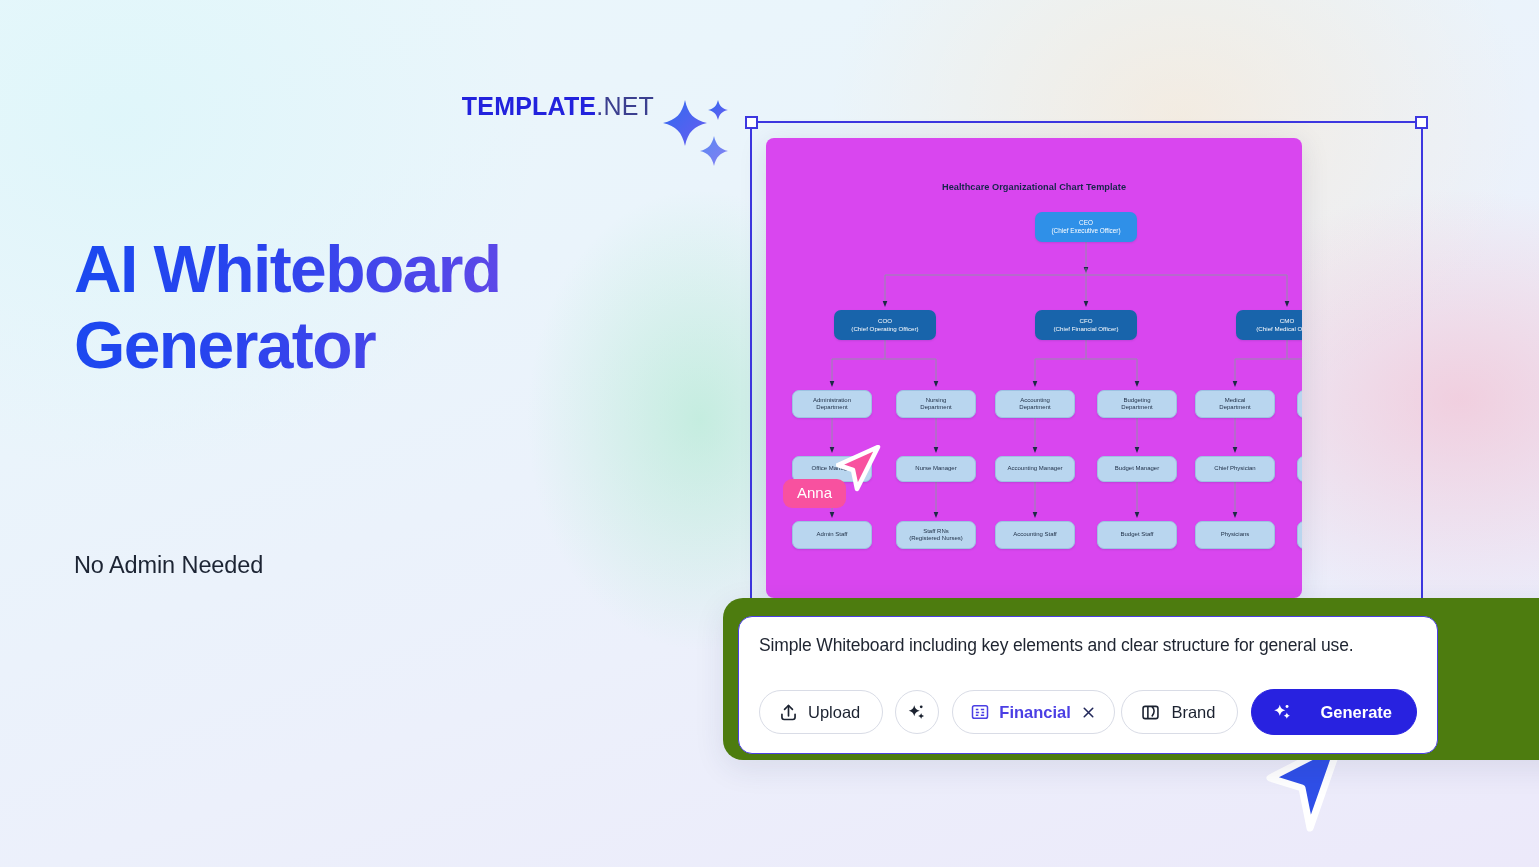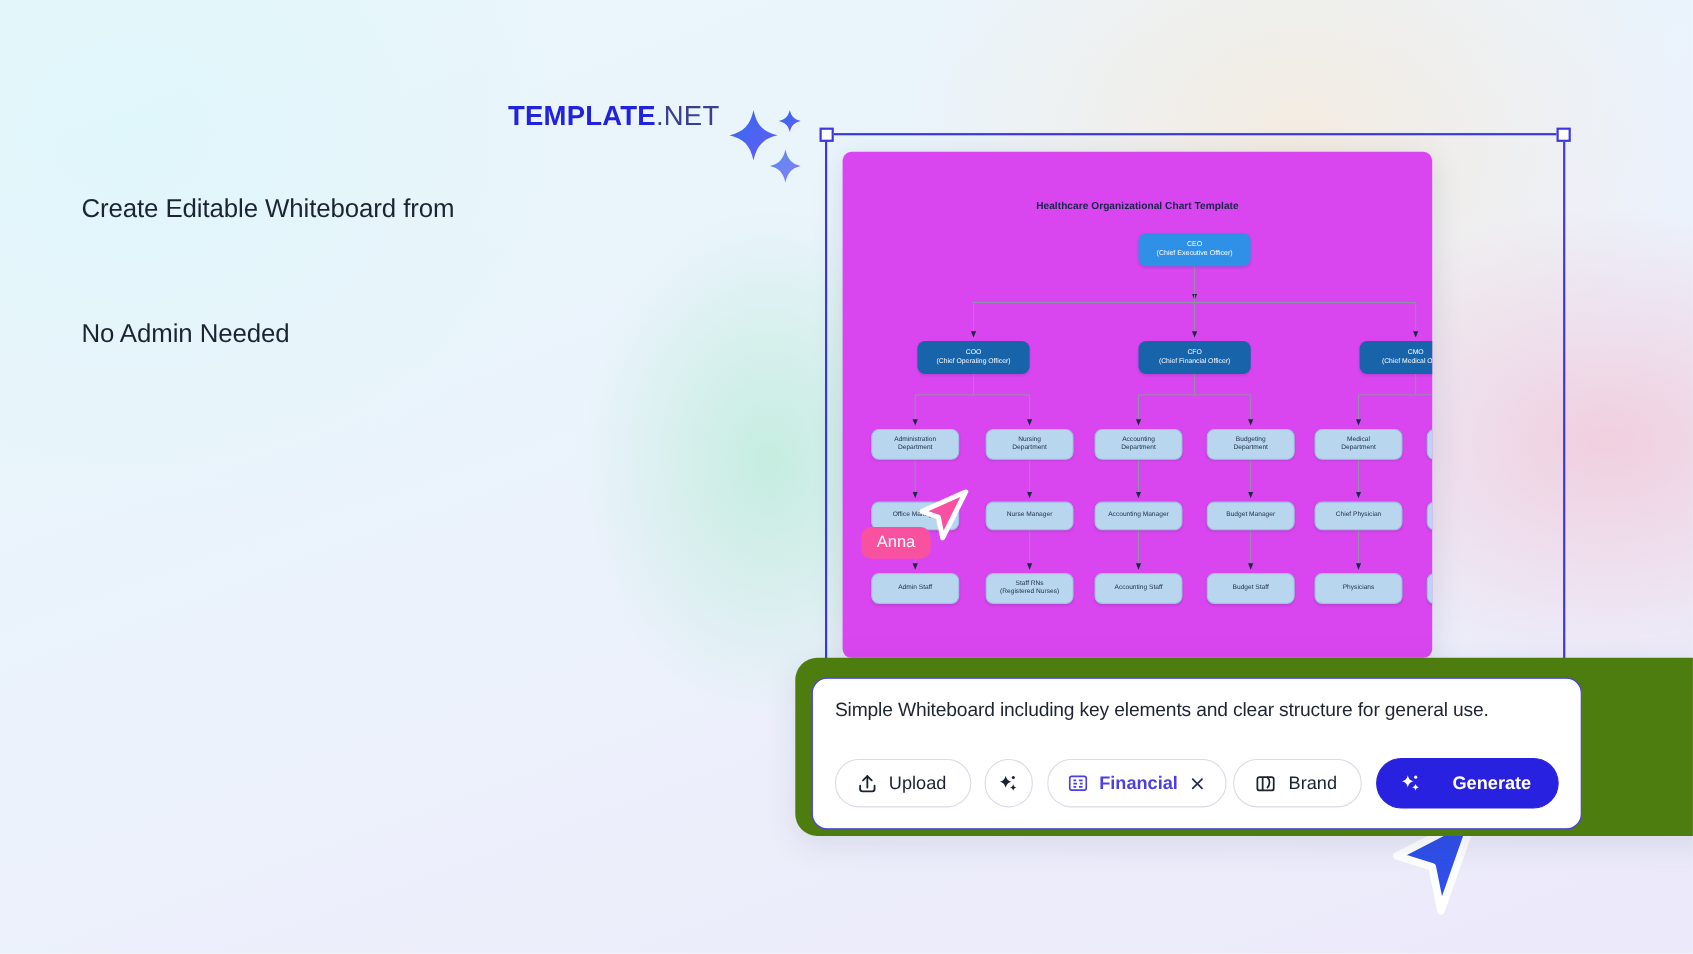--- a/index.html
+++ b/index.html
@@ -163,23 +163,27 @@
   .ico { display: flex; align-items: center; justify-content: center; }
 </style>
 </head>
 <body>
 
 <div class="left-panel">
   <div class="logo">
     <span class="lg-bold">TEMPLATE</span><span class="lg-light">.NET</span>
   </div>
 
+  <h1 class="headline">
+    <span>AI Whiteboard</span><br>
+    <span>Generator</span>
+  </h1>
 
   <p class="subhead">
-    <span>Create Editable Whiteboard from</span><br>
+    <br>
     <br>
     <span>No Admin Needed</span>
   </p>
 </div>
 
 <div class="sparkles">
   <svg width="90" height="80" viewBox="0 0 90 80">
     <defs>
       <linearGradient id="spg" x1="0" y1="0" x2="1" y2="1">
         <stop offset="0%" stop-color="#2f6cf0"></stop>

